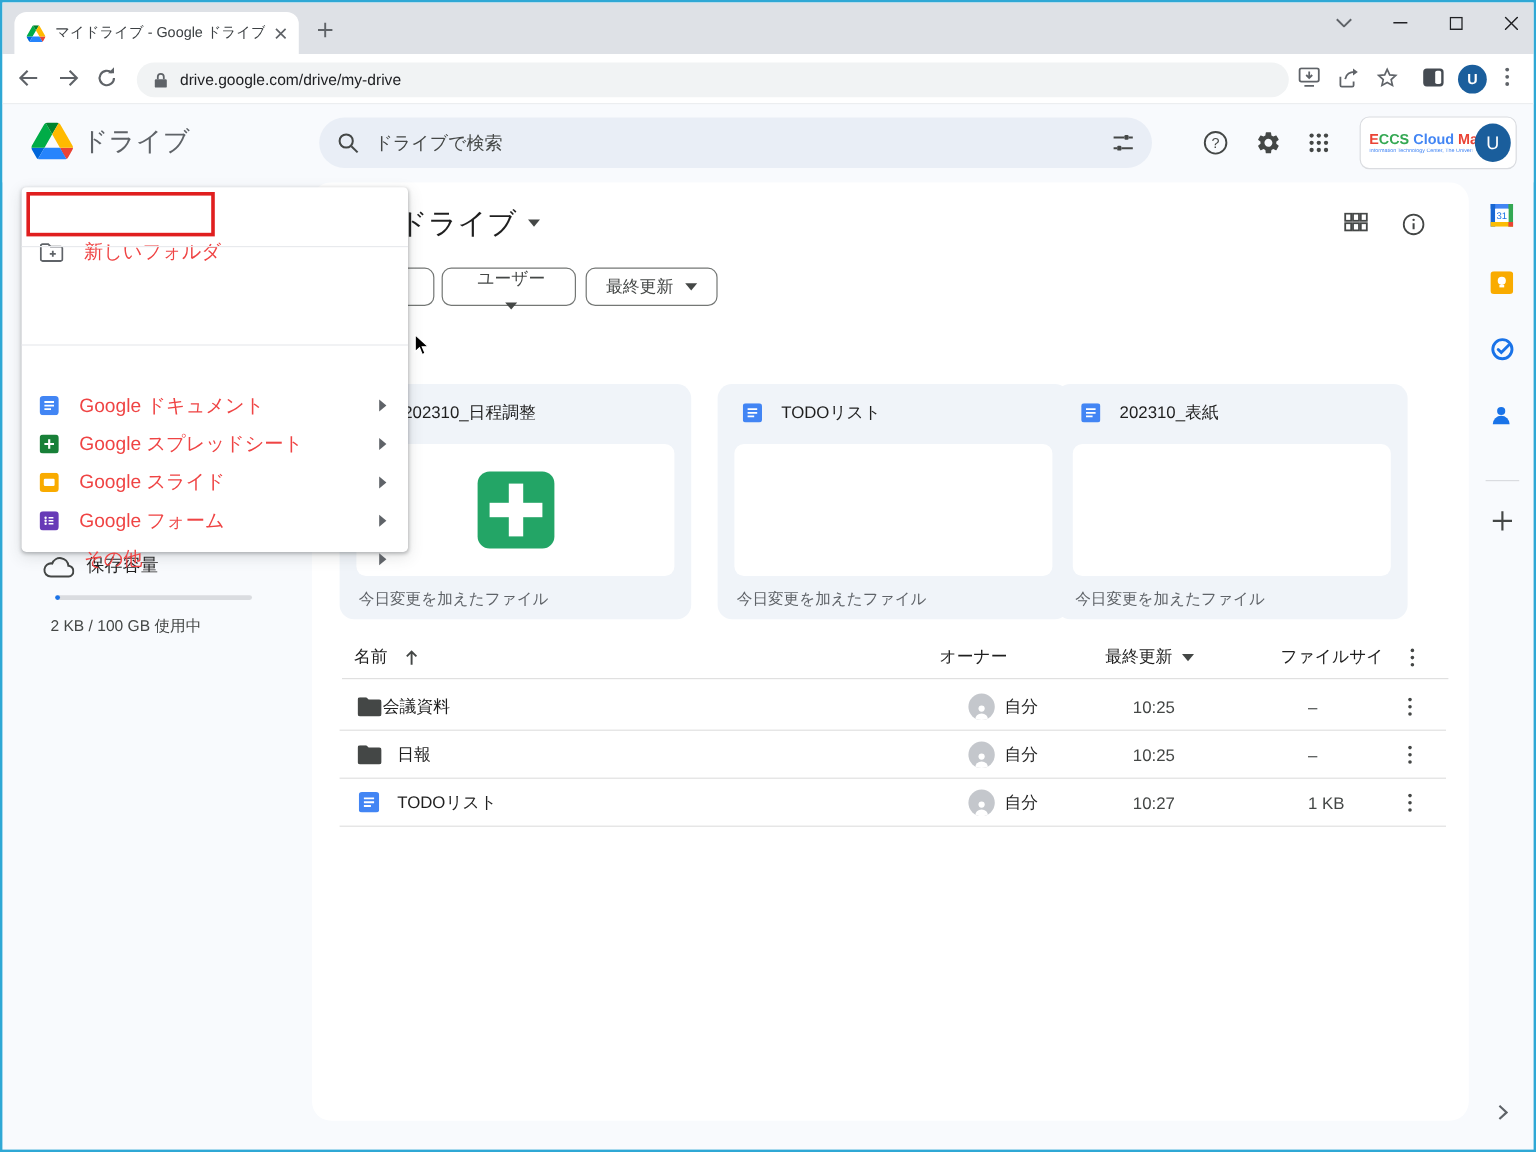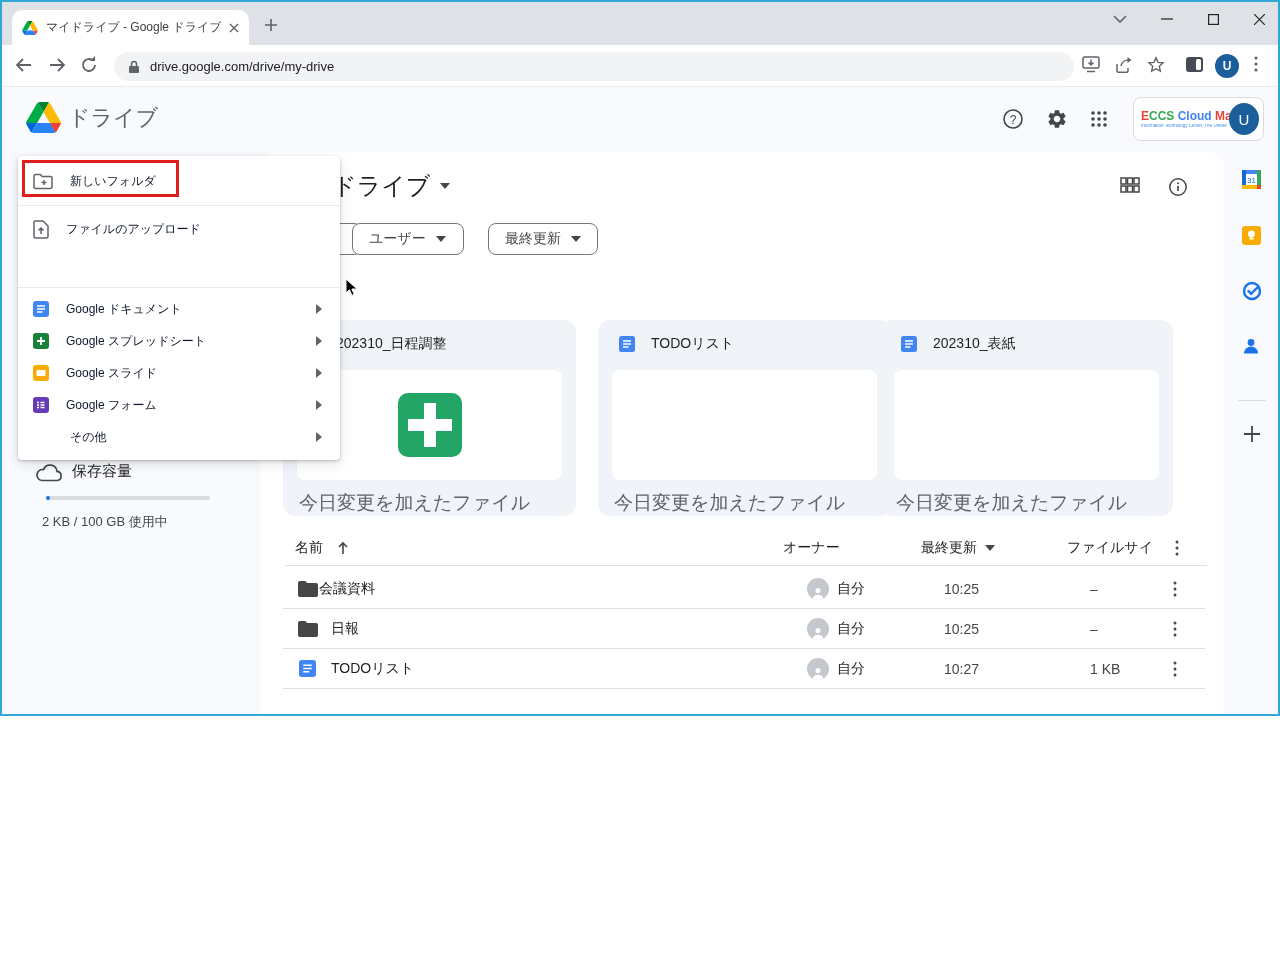--- a/index.html
+++ b/index.html
@@ -3,21 +3,21 @@
 <meta charset="utf-8">
 <style>
   :root{
     --annotation-red:#E01E1E; --accent-blue:#1A73E8; --avatar-blue:#1A5E9C;
     --docs-blue:#4285F4; --sheets-green:#188038; --sheets-logo-green:#23A566;
     --slides-yellow:#F9AB00; --forms-purple:#673AB7; --border-teal:#2FA8D5;
   }
   *{box-sizing:border-box; margin:0; padding:0;}
   html,body{width:1280px;height:960px;}
   body{font-family:"Liberation Sans","DejaVu Sans",sans-serif; background:#fff;}
-  .screen{position:absolute; left:0; top:0; width:1280px; height:716px;
+  .screen{position:absolute; left:0; top:0; width:1280px; height:960px;
     border:2px solid var(--border-teal,#2FA8D5); background:#F8FAFD; overflow:hidden;}
   .abs{position:absolute;}
   
   .tabstrip{position:absolute; left:0; top:0; width:100%; height:43px; background:#DEE1E6;}
   .tab{position:absolute; left:10px; top:8px; width:237px; height:35px; background:#fff;
     border-radius:10px 10px 0 0; display:flex; align-items:center; padding:0 10px; gap:8px;}
   .tab-title{font-size:12px; color:#3C4043; white-space:nowrap; overflow:hidden; flex:1;}
   .icon-btn{display:flex; align-items:center; justify-content:center; cursor:pointer;}
   .toolbar{position:absolute; left:0; top:43px; width:100%; height:42px; background:#fff;
     border-bottom:1px solid #E8EAED;padding-left:15px;}
@@ -52,40 +52,40 @@
     display:flex; align-items:center; gap:10px;}
   .caret-down{width:0;height:0;border-left:5px solid transparent;border-right:5px solid transparent;
     border-top:6px solid #444746;}
   .chip{position:absolute; top:71px; height:32px; border:1px solid #747775; border-radius:8px;
     display:flex; align-items:center; padding:0 12px 0 16px; gap:10px; font-size:14px; color:#444746; background:#fff;}
   .sugg-card{position:absolute; top:168px; width:293px; height:196px; background:#F0F4F9; border-radius:12px;}
   .sugg-head{display:flex; align-items:center; gap:16px; padding:15px 14px 0 21px;}
   .sugg-title{font-size:14px; color:#1F1F1F;}
   .sugg-preview{position:absolute; left:14px; top:50px; width:265px; height:110px; background:#fff;
     border-radius:8px; display:flex; align-items:center; justify-content:center;}
-  .sugg-footer{position:absolute; left:16px; top:486px; font-size:19px; color:#5F6368;}
+  .sugg-footer{position:absolute; left:16px; top:486px; font-size:13px; color:#5F6368;}
   .sheets-logo{width:64px;height:64px;border-radius:10px;background:var(--sheets-logo-green,#23A566);position:relative;}
   .sheets-logo::before{content:"";position:absolute;left:26px;top:10px;width:12px;height:44px;background:#fff;}
   .sheets-logo::after{content:"";position:absolute;left:10px;top:26px;width:44px;height:12px;background:#fff;}
   
   .tbl-header{position:absolute; left:25px; top:378px; width:922px; height:36px;
     border-bottom:1px solid #E0E0E0; font-size:14px; color:#444746;}
   .tbl-row{position:absolute; left:23px; width:922px; height:40px; border-bottom:1px solid #E0E0E0; cursor:pointer;}
   .cell{position:absolute; top:0; height:100%; display:flex; align-items:center; font-size:14px; color:#1F1F1F;}
   .cell.gray{color:#444746;}
   .owner-avatar{width:22px;height:22px;border-radius:50%;background:#C4C7CC;display:flex;
     align-items:flex-end;justify-content:center;overflow:hidden;}
   
   .rail-icon{position:absolute; left:1240px; width:20px; height:20px; cursor:pointer;}
   .rail-divider{position:absolute; left:1236px; top:398px; width:28px; height:1px; background:#DADCE0;}
   
   .menu{position:absolute; left:16px; top:154px; width:322px; height:304px; background:#fff;
     border-radius:4px; box-shadow:0 1px 3px rgba(60,64,67,.3), 0 4px 12px rgba(60,64,67,.15); z-index:60;}
   .menu-item{position:absolute; left:0; width:100%; height:32px; display:flex; align-items:center;
-    padding:0 18px 0 15px; gap:17px; font-size:12px; color:#0f172a; cursor:pointer;}
+    padding:0 18px 0 15px; gap:17px; font-size:16px; color:#ef4444; cursor:pointer;margin-top:29px;}
   .menu-item .lbl{flex:1;}
   .menu-divider{position:absolute; left:0; width:100%; height:1px; background:#E8EAED;}
   .caret-right{width:0;height:0;border-top:5px solid transparent;border-bottom:5px solid transparent;
     border-left:6px solid #5F6368;}
   .app-sq{width:16px;height:16px;border-radius:3px;position:relative;}
   .red-box{position:absolute; left:20px; top:158px; width:157px; height:37px;
     border:3px solid var(--annotation-red,#E01E1E); z-index:70;}
   .cursor{position:absolute; left:343px; top:276px; z-index:80;}
   .window-btn{position:absolute; top:4px; width:30px; height:26px; display:flex; align-items:center; justify-content:center; cursor:pointer;}
 </style>
@@ -208,20 +208,37 @@
       <svg width="35" height="31" viewBox="0 0 87.3 78">
         <path d="m6.6 66.85 3.85 6.65c.8 1.4 1.95 2.5 3.3 3.3L27.5 53H0c0 1.55.4 3.1 1.2 4.5z" fill="#0066da"></path>
         <path d="M43.65 25 29.9 1.2c-1.35.8-2.5 1.9-3.3 3.3l-25.4 44A9.06 9.06 0 0 0 0 53h27.5z" fill="#00ac47"></path>
         <path d="M73.55 76.8c1.35-.8 2.5-1.9 3.3-3.3l1.6-2.75L86.1 57.5c.8-1.4 1.2-2.95 1.2-4.5H59.8l5.85 11.5z" fill="#ea4335"></path>
         <path d="M43.65 25 57.4 1.2C56.05.4 54.5 0 52.9 0H34.4c-1.6 0-3.15.45-4.5 1.2z" fill="#00832d"></path>
         <path d="M59.8 53H27.5L13.75 76.8c1.35.8 2.9 1.2 4.5 1.2h50.8c1.6 0 3.15-.45 4.5-1.2z" fill="#2684fc"></path>
         <path d="m73.4 26.5-12.7-22c-.8-1.4-1.95-2.5-3.3-3.3L43.65 25l16.15 28h27.45c0-1.55-.4-3.1-1.2-4.5z" fill="#ffba00"></path>
       </svg>
     </div>
     <div class="drive-name">ドライブ</div>
+    <div class="search-pill">
+      <span style="display:flex;">
+        <svg width="20" height="20" viewBox="0 0 20 20">
+            <circle cx="8.5" cy="8.5" r="5.5" fill="none" stroke="#444746" stroke-width="1.7"></circle>
+            <path d="M12.8 12.8L18 18" stroke="#444746" stroke-width="1.7"></path>
+          </svg>
+      </span>
+      <span class="search-text">ドライブで検索</span>
+      <span class="icon-btn">
+        <svg width="20" height="20" viewBox="0 0 20 20" stroke="#444746" stroke-width="1.7" fill="none">
+          <path d="M2 5.5h9M14.5 5.5H18"></path>
+            <rect x="11" y="3.5" width="3.5" height="4" rx="1" fill="#444746" stroke="none"></rect>
+          <path d="M2 14.5h3M8.5 14.5H18"></path>
+            <rect x="5" y="12.5" width="3.5" height="4" rx="1" fill="#444746" stroke="none"></rect>
+        </svg>
+      </span>
+    </div>
     <div class="icon-btn abs" style="left:1000px; top:21px;">
       <svg width="22" height="22" viewBox="0 0 22 22">
           <circle cx="11" cy="11" r="9" fill="none" stroke="#444746" stroke-width="1.6"></circle>
           <text x="11" y="15.5" font-size="12" fill="#444746" text-anchor="middle" font-family="Liberation Sans, sans-serif">?</text>
         </svg>
     </div>
     <div class="icon-btn abs" style="left:1044px; top:21px;">
       <svg width="22" height="22" viewBox="0 0 24 24" fill="#444746">
           <path d="M19.14 12.94c.04-.3.06-.61.06-.94 0-.32-.02-.64-.07-.94l2.03-1.58c.18-.14.23-.41.12-.61l-1.92-3.32c-.12-.22-.37-.29-.59-.22l-2.39.96c-.5-.38-1.03-.7-1.62-.94l-.36-2.54c-.04-.24-.24-.41-.48-.41h-3.84c-.24 0-.43.17-.47.41l-.36 2.54c-.59.24-1.13.57-1.62.94l-2.39-.96c-.22-.08-.47 0-.59.22L2.74 8.87c-.12.21-.08.47.12.61l2.03 1.58c-.05.3-.09.63-.09.94s.02.64.07.94l-2.03 1.58c-.18.14-.23.41-.12.61l1.92 3.32c.12.22.37.29.59.22l2.39-.96c.5.38 1.03.7 1.62.94l.36 2.54c.05.24.24.41.48.41h3.84c.24 0 .44-.17.47-.41l.36-2.54c.59-.24 1.13-.56 1.62-.94l2.39.96c.22.08.47 0 .59-.22l1.92-3.32c.12-.22.07-.47-.12-.61zM12 15.6c-1.98 0-3.6-1.62-3.6-3.6s1.62-3.6 3.6-3.6 3.6 1.62 3.6 3.6-1.62 3.6-3.6 3.6z"></path>
         </svg>
@@ -279,21 +296,21 @@
           <circle cx="10" cy="10" r="8.2" fill="none" stroke="#444746" stroke-width="1.5"></circle>
           <path d="M10 9v5" stroke="#444746" stroke-width="1.7"></path>
           <circle cx="10" cy="6.2" r="1" fill="#444746"></circle>
         </svg>
     </div>
 
     <div class="chip" style="left:12px; width:90px;">
       <span>種類</span>
       <span class="caret-down"></span>
     </div>
-    <div class="chip" style="left:92px; width:112px;">
+    <div class="chip" style="left:108px; width:112px;flex-direction:column;">
       <span>ユーザー</span>
       <span class="caret-down"></span>
     </div>
     <div class="chip" style="left:228px; width:110px;">
       <span>最終更新</span>
       <span class="caret-down"></span>
     </div>
 
     <div class="sugg-card" style="left:23px;">
       <div class="sugg-head">
@@ -493,29 +510,20 @@
     <div class="menu-item" style="top:9px;">
       <span style="display:flex;">
         <svg width="20" height="17" viewBox="0 0 20 17" fill="none" stroke="#5F6368" stroke-width="1.5">
             <path d="M1 3a1.5 1.5 0 0 1 1.5-1.5h4.7l2 2h8.3A1.5 1.5 0 0 1 19 5v9a1.5 1.5 0 0 1-1.5 1.5h-15A1.5 1.5 0 0 1 1 14z"></path>
             <path d="M11 7v5M8.5 9.5h5"></path>
           </svg>
       </span>
       <span class="lbl">新しいフォルダ</span>
     </div>
     <div class="menu-divider" style="top:49px;"></div>
-    <div class="menu-item" style="top:57px;">
-      <span style="display:flex;">
-        <svg width="16" height="19" viewBox="0 0 16 19" fill="none" stroke="#5F6368" stroke-width="1.5">
-            <path d="M1 2.5A1.5 1.5 0 0 1 2.5 1H10l5 5v10.5a1.5 1.5 0 0 1-1.5 1.5h-11A1.5 1.5 0 0 1 1 16.5z"></path>
-            <path d="M8 14V8M5.5 10.5L8 8l2.5 2.5"></path>
-          </svg>
-      </span>
-      <span class="lbl">ファイルのアップロード</span>
-    </div>
     <div class="menu-divider" style="top:131px;"></div>
     <div class="menu-item" style="top:137px;">
       <span class="app-sq">
         <svg width="16" height="16" viewBox="0 0 16 16">
             <rect width="16" height="16" rx="3" fill="var(--docs-blue,#4285F4)"></rect>
             <path d="M4 5h8M4 8h8M4 11h5.5" stroke="#fff" stroke-width="1.5"></path>
           </svg>
       </span>
       <span class="lbl">Google ドキュメント</span>
       <span class="caret-right"></span>

